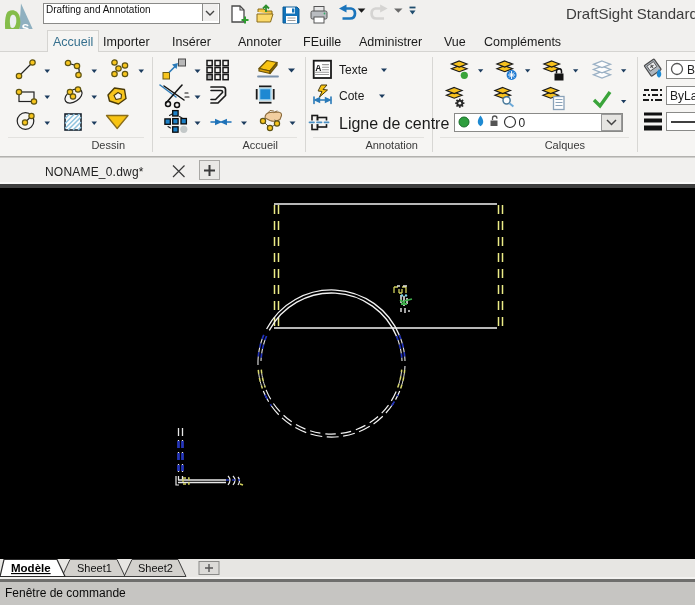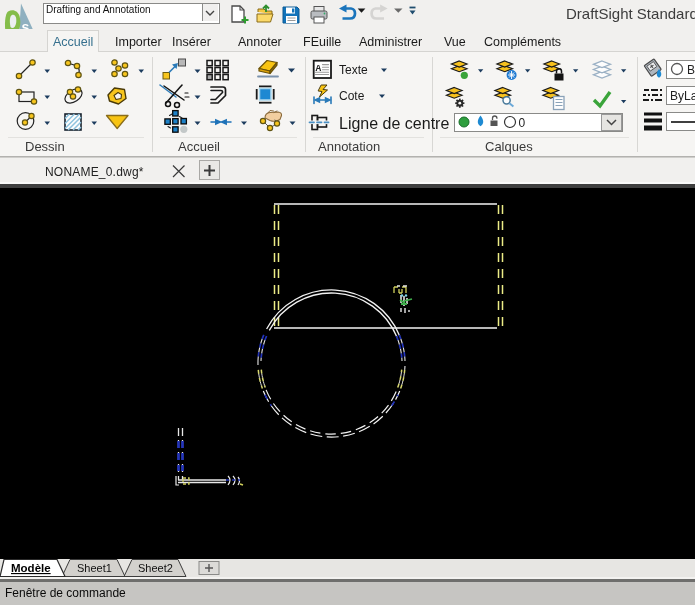--- a/index.html
+++ b/index.html
@@ -1,20 +1,20 @@
 <!DOCTYPE html>
 <html><head>
 <meta charset="utf-8">
 <style>
   html,body{margin:0;padding:0}
   body{width:695px;height:605px;position:relative;overflow:hidden;
        font-family:"Liberation Sans", sans-serif;background:#f1f0ee}
   .abs{position:absolute}
   .sep{position:absolute;width:1px;background:#d8d7d4;top:57px;height:95px}
-  .glabel{position:absolute;top:139px;font-size:13px;color:#3a3a3a;text-align:left}
+  .glabel{position:absolute;top:139px;font-size:11px;color:#3a3a3a;text-align:right}
   .gline{position:absolute;top:137px;height:1px;background:#e3e2df}
   .tabtxt{position:absolute;top:35px;font-size:12.5px;color:#1a1a1a}
 </style>
 </head>
 <body>
 
 <div class="abs" style="left:0;top:0;width:695px;height:29px;background:#f1f0ee"></div>
 
 <svg class="abs" style="left:0px;top:0px" width="44" height="44" viewBox="0 0 44 44">
   <polygon points="21,3.5 35,34 19,33" fill="#8fb0c0"></polygon>
@@ -61,21 +61,21 @@
 
   <path d="M178.5,3.5 h6" stroke="#1f4d6e" stroke-width="1.8"></path>
   <polygon points="178.5,6.5 184.5,6.5 181.5,10.5" fill="#1f4d6e"></polygon>
 </svg>
 
 <div class="abs" style="left:566px;top:5px;font-size:15px;color:#3c3c3c;white-space:nowrap">DraftSight Standard</div>
 
 <div class="abs" style="left:0;top:29px;width:695px;height:23px;background:#f1f0ee;border-bottom:1px solid #d5d4d1;box-sizing:border-box"></div>
 <div class="abs" style="left:47px;top:30px;width:52px;height:23px;background:#f6f5f3;border:1px solid #d5d4d1;border-bottom:none;box-sizing:border-box"></div>
 <div class="tabtxt" style="left:53px;color:#36708e">Accueil</div>
-<div class="tabtxt" style="left:115px">Importer</div>
+<div class="tabtxt" style="left:103px">Importer</div>
 <div class="tabtxt" style="left:172px">Insérer</div>
 <div class="tabtxt" style="left:238px">Annoter</div>
 <div class="tabtxt" style="left:303px">FEuille</div>
 <div class="tabtxt" style="left:359px">Administrer</div>
 <div class="tabtxt" style="left:444px">Vue</div>
 <div class="tabtxt" style="left:484px">Compléments</div>
 
 <div class="abs" style="left:0;top:52px;width:695px;height:105px;background:#f6f5f3;border-bottom:1px solid #b3b2af;box-sizing:border-box"></div>
 
 <div class="sep" style="left:152px"></div>

